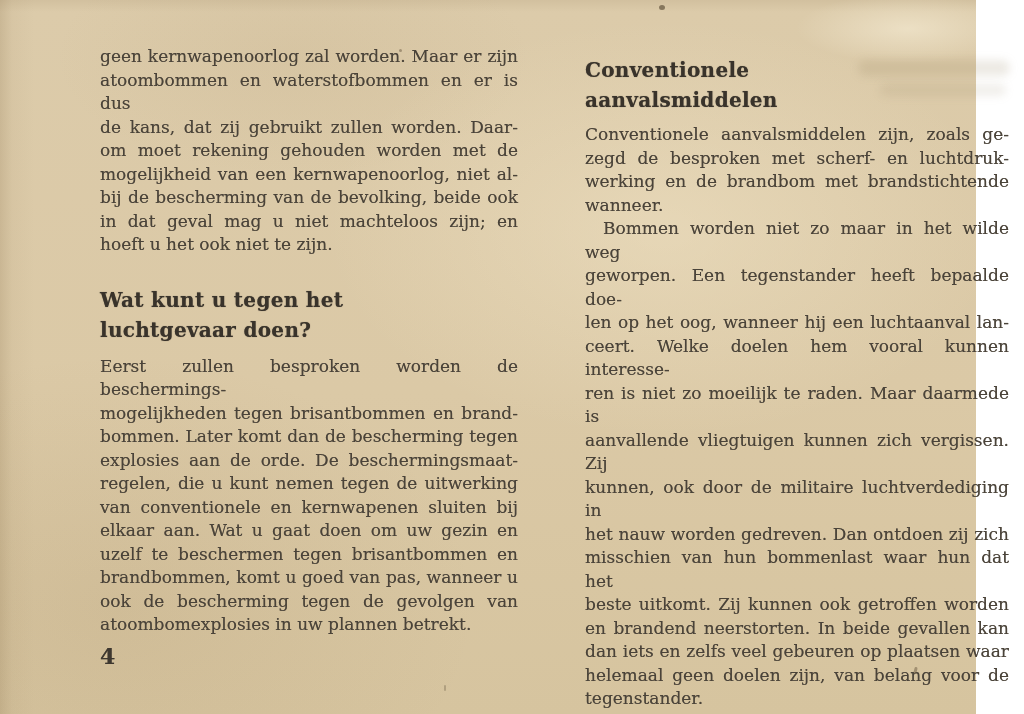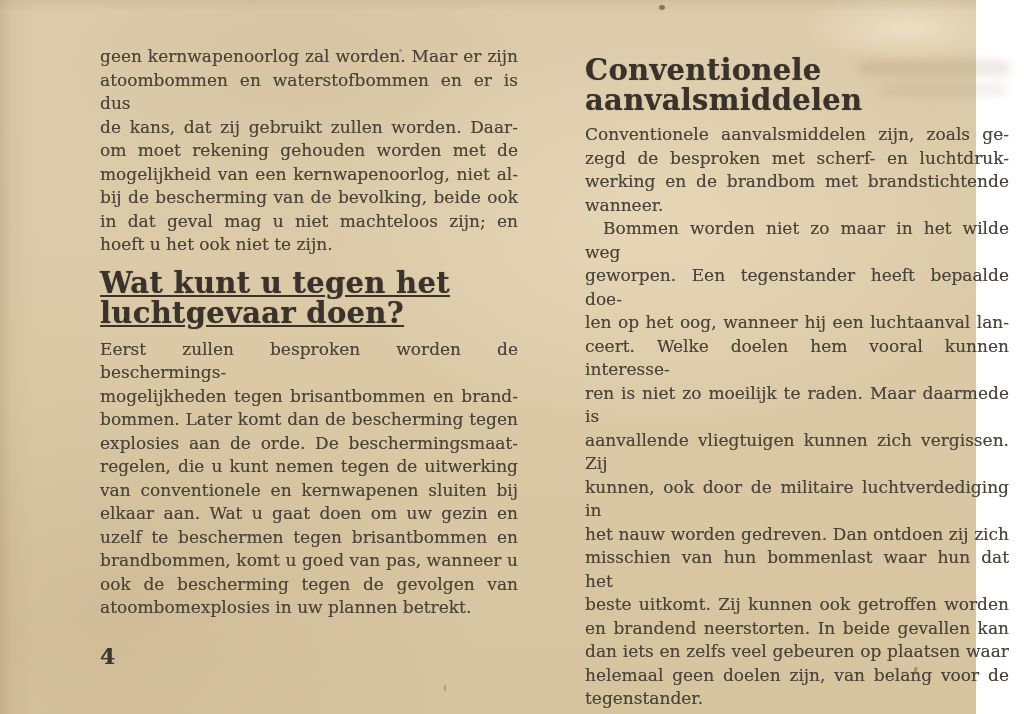--- a/index.html
+++ b/index.html
@@ -29,28 +29,28 @@
   .para {
     font-size: 17px;
     line-height: 23.5px;
     text-shadow: 0 0 0.6px rgba(74,67,57,0.55);
   }
   .tline { text-align: justify; text-align-last: justify; }
   .tline:last-child { text-align-last: left; }
   .para.indent-first .tline:first-child { text-indent: 18px; }
   .heading {
     font-weight: bold;
-    font-size: 29px;
+    font-size: 20px;
     line-height: 30px;
     letter-spacing: 0.3px;
     color: #39332b;
     text-shadow: 0 0 0.8px rgba(57,51,43,0.7);
   }
   .heading .tline { text-align: left; text-align-last: left; }
-  .heading-left { margin-top: 11px; margin-bottom: 10px; text-decoration: underline; }
+  .heading-left { margin-top: 28px; margin-bottom: 10px; }
   .col-right .heading { margin-bottom: 8px; }
   .page-number {
     position: absolute;
     left: 100px;
     top: 643px;
     font-size: 22px;
     font-weight: bold;
     color: #3d372f;
     text-shadow: 0 0 0.6px rgba(61,55,47,0.6);
   }

